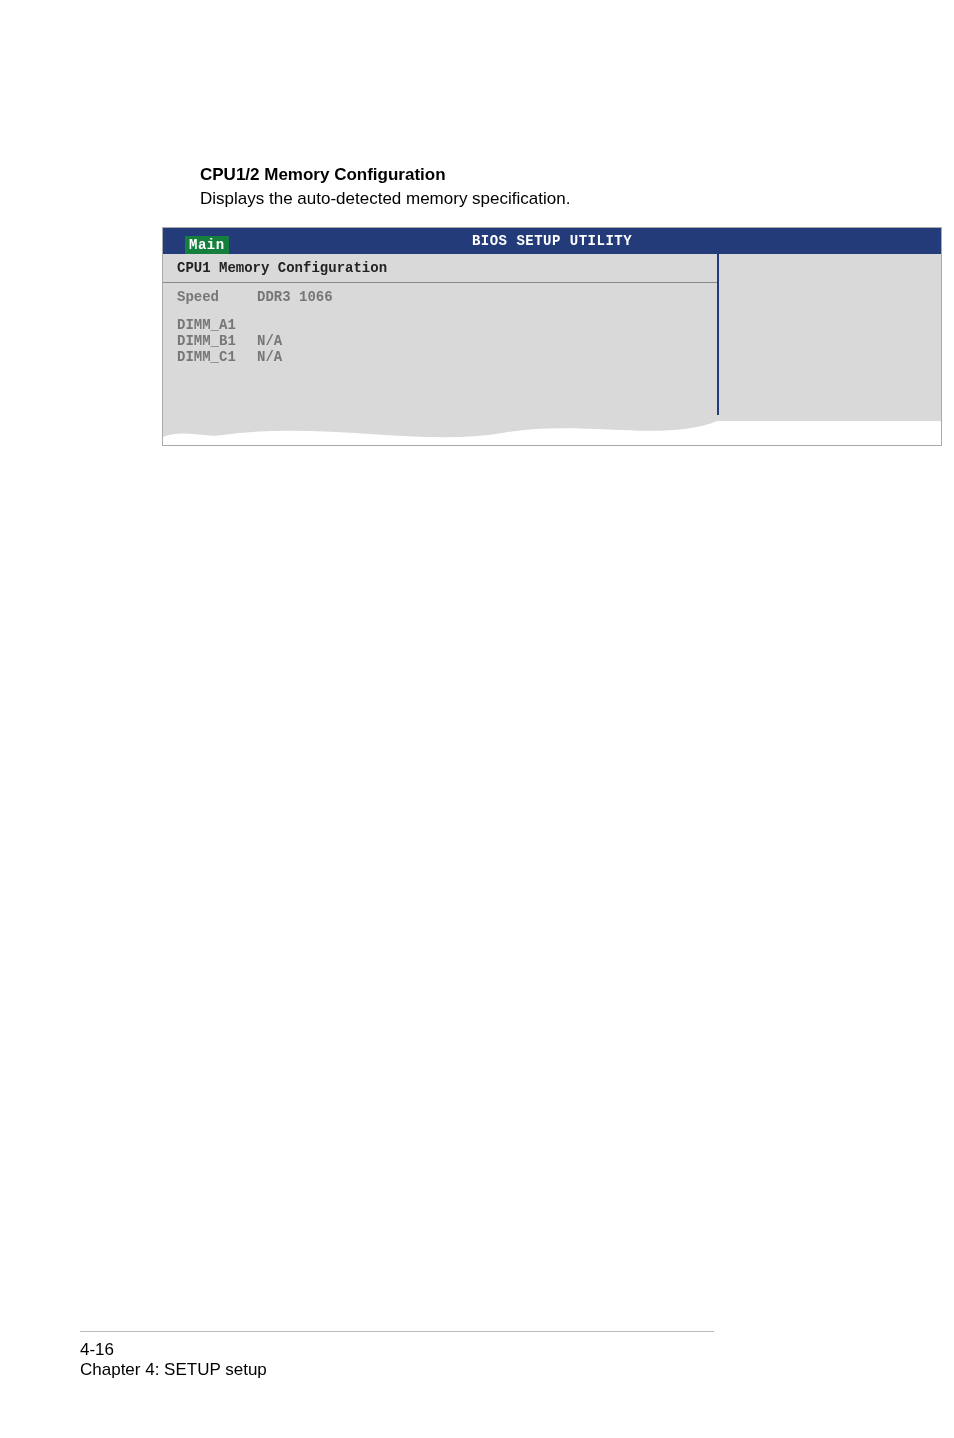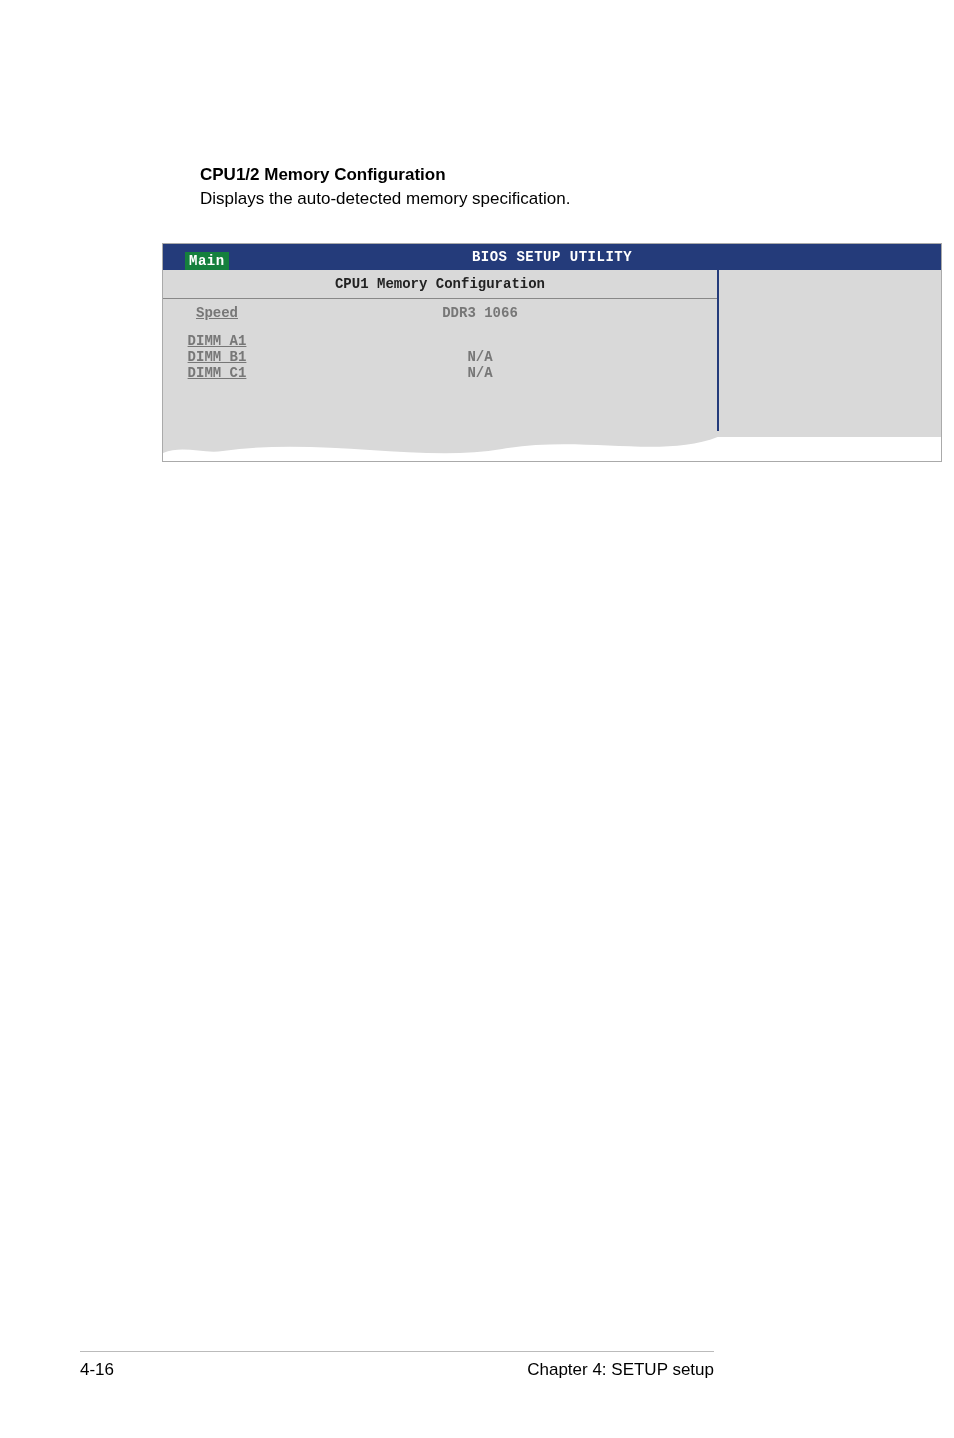--- a/index.html
+++ b/index.html
@@ -16,21 +16,21 @@
   }
   .heading {
     font-weight: bold;
     font-size: 17px;
     color: #000;
     margin-bottom: 4px;
   }
   .desc {
     font-size: 17px;
     color: #000;
-    margin-bottom: 34px;
+    margin-bottom: 18px;
   }
   .bios-box {
     width: 780px;
     margin-left: -38px;
     background: #d9d9d9;
     border: 1px solid #aaa;
   }
   .bios-header {
     background: #243b7a;
     color: #ffffff;
@@ -50,21 +50,20 @@
     bottom: 0;
     background: #15803d;
     color: #ffffff;
     font-family: "Courier New", monospace;
     font-weight: bold;
     font-size: 14px;
     padding: 1px 4px;
   }
   .bios-body {
     display: flex;
-    text-align: center;
   }
   .bios-left {
     flex: 1;
     border-right: 2px solid #243b7a;
     padding: 0;
   }
   .bios-right {
     width: 222px;
     background: #d9d9d9;
   }
@@ -77,21 +76,21 @@
     border-bottom: 1px solid #888;
   }
   .bios-rows {
     padding: 6px 14px 50px 14px;
     font-family: "Courier New", monospace;
     font-weight: bold;
     font-size: 14px;
     color: #777;
   }
   .row { display: flex; }
-  .row-label { width: 80px; text-decoration: underline; }
+  .row-label { width: 80px; }
   .row-val { flex: 1; }
   .gap { height: 12px; }
   .bios-bottom {
     height: 30px;
     width: 100%;
     position: relative;
     background: #d9d9d9;
   }
   .bios-bottom svg {
     display: block;
@@ -99,23 +98,24 @@
     height: 30px;
   }
   .footer {
     position: absolute;
     bottom: 58px;
     left: 80px;
     right: 80px;
     border-top: 1px solid #bbb;
     padding-top: 8px;
     display: flex;
-    justify-content: space-between;
+    justify-content: flex-end;
     font-size: 17px;
     color: #000;
+    flex-direction: column;
   }
 </style>
 </head>
 <body>
 
 <div class="page">
 
   <div class="content">
     <div class="heading">CPU1/2 Memory Configuration</div>
     <div class="desc">Displays the auto-detected memory specification.</div>

